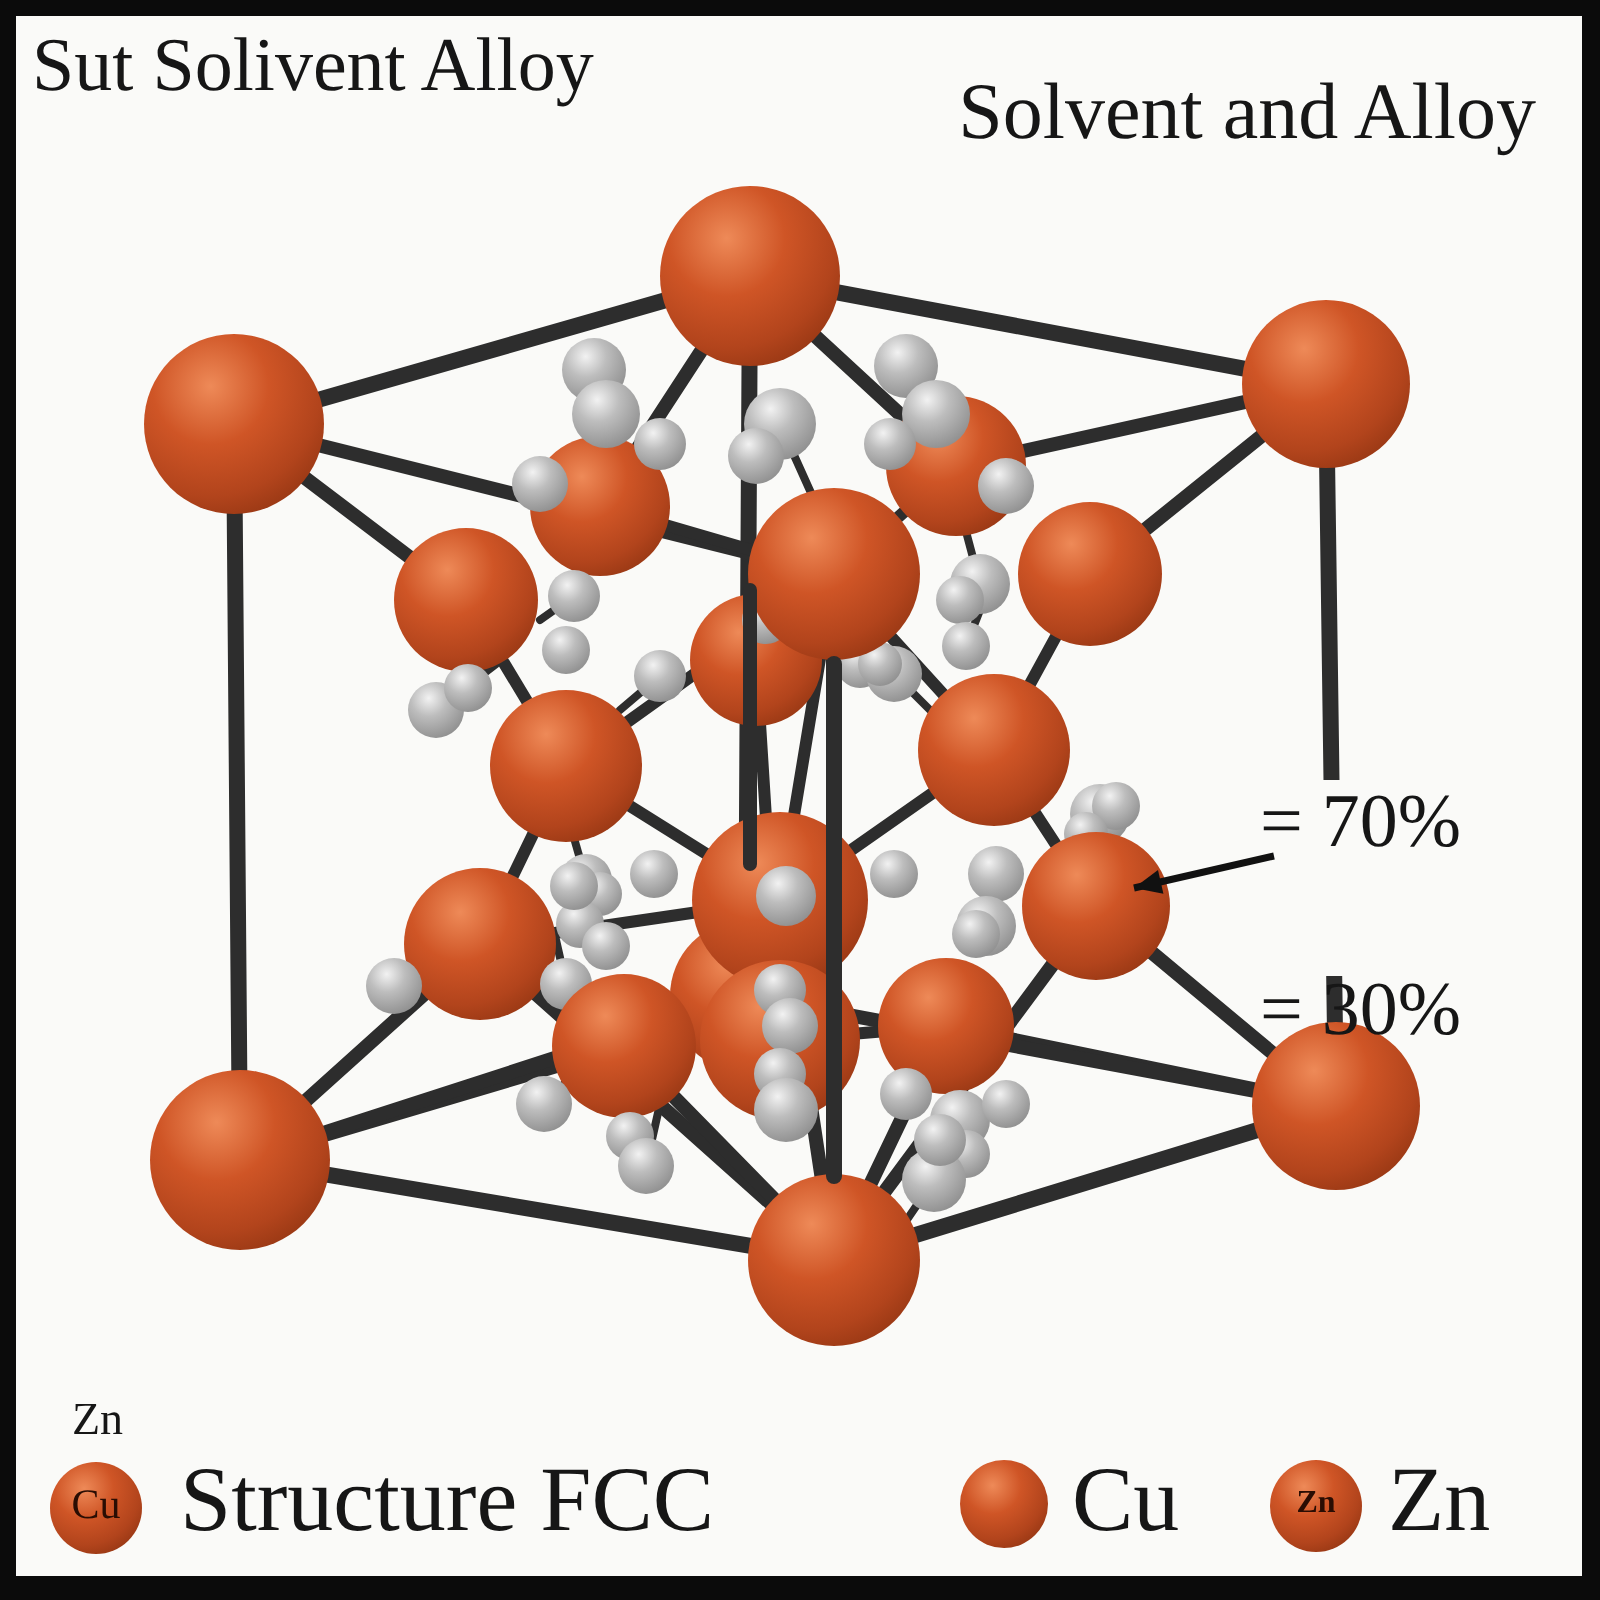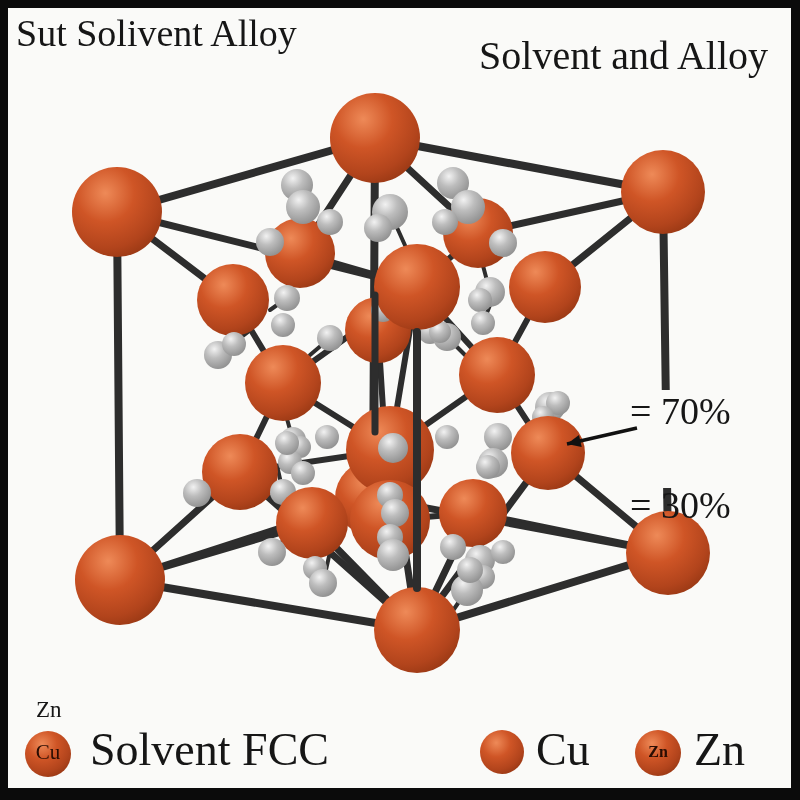--- a/index.html
+++ b/index.html
@@ -201,18 +201,18 @@
   </svg>
 
 <div class="t" id="title-left">Sut Solivent Alloy</div>
 <div class="t" id="title-right">Solvent and Alloy</div>
 
 <div class="t ann" id="ann-1">= 70%</div>
 <div class="t ann" id="ann-2">= 30%</div>
 
 <div class="t" id="lg-zn-sub">Zn</div>
 <div class="t" id="lg-cu-in">Cu</div>
-<div class="t" id="lg-solvent">Solvent FCC</div>
+<div class="t" id="lg-solvent">Structure FCC</div>
 <div class="t" id="lg-cu">Cu</div>
 <div class="t" id="lg-zn-in">Zn</div>
 <div class="t" id="lg-zn">Zn</div>
 
 <div id="frame"></div>
 
 </body></html>

